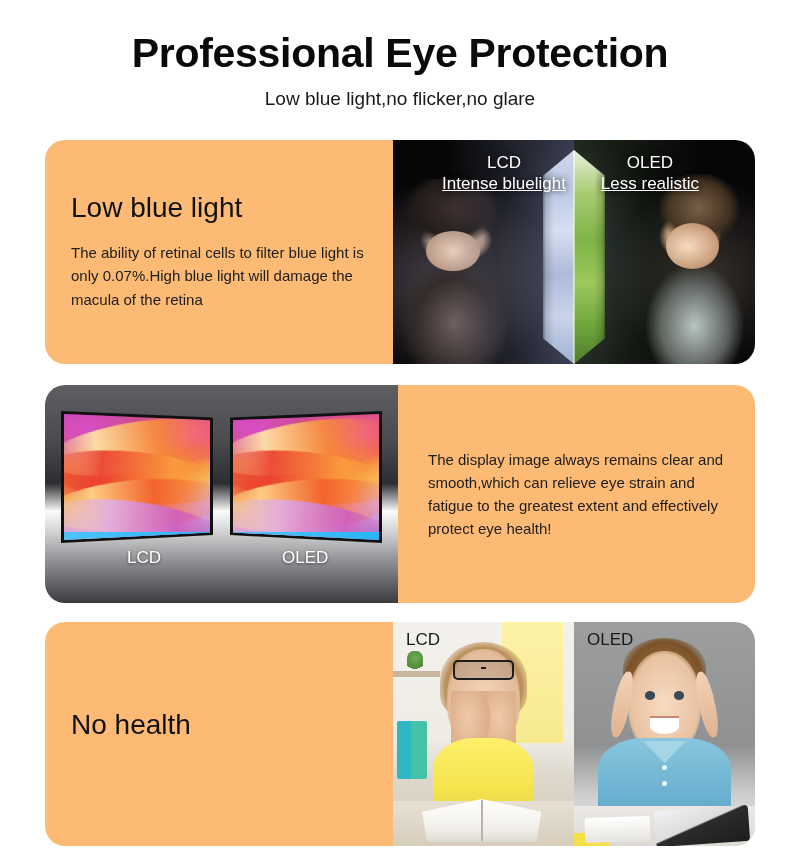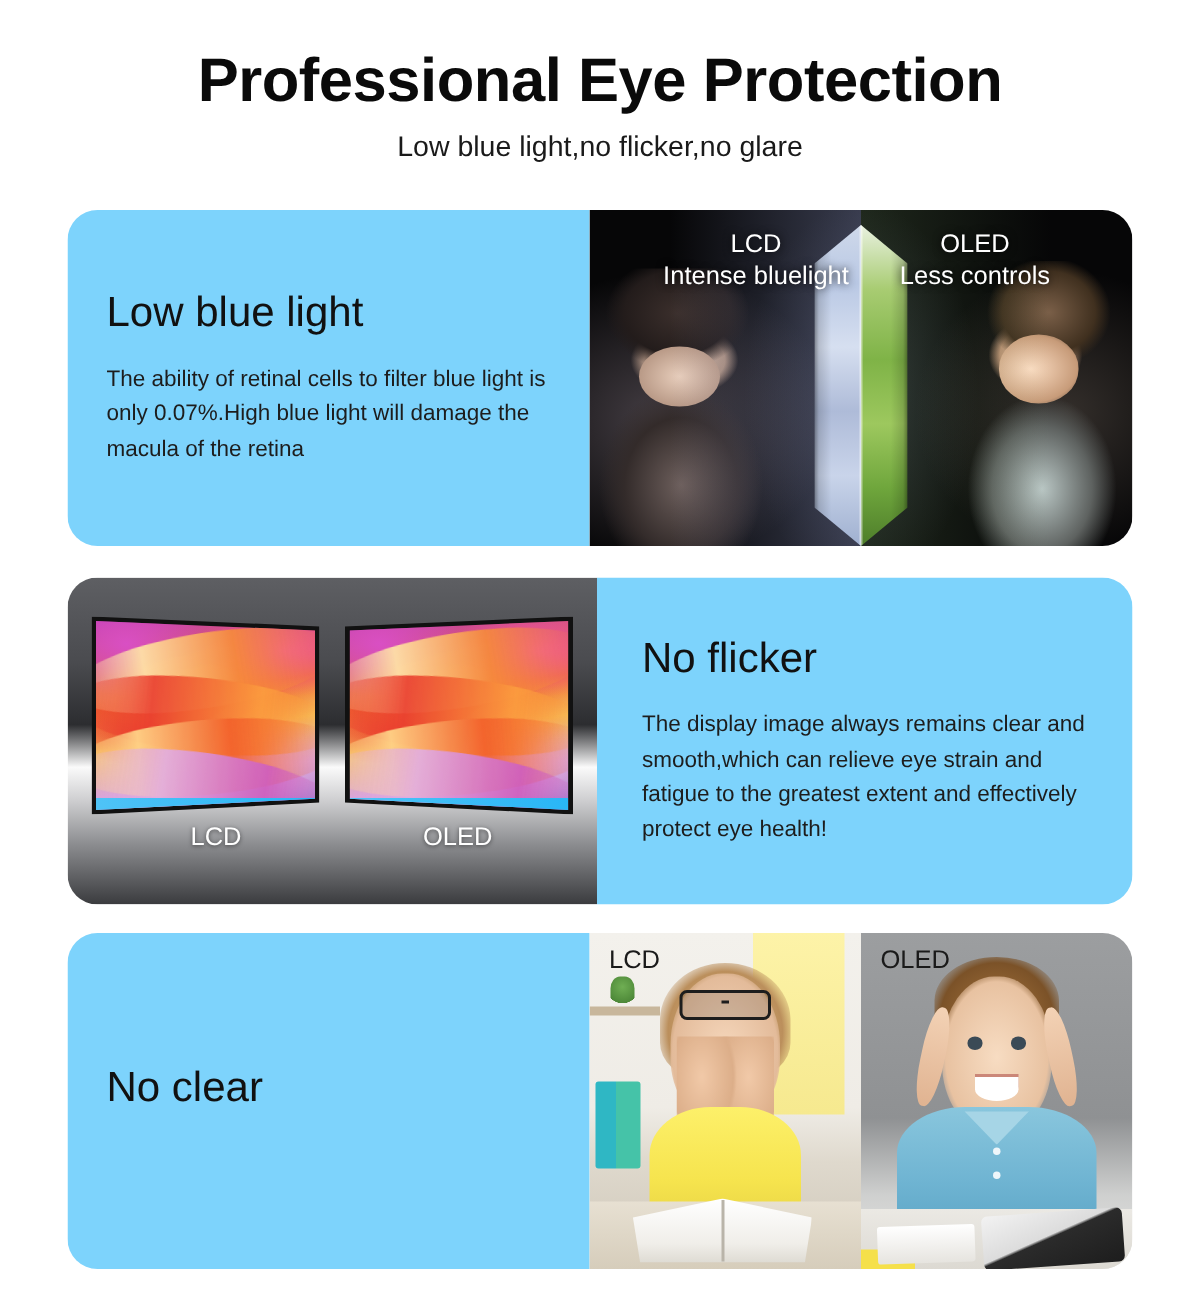--- a/index.html
+++ b/index.html
@@ -35,21 +35,21 @@
     width: 710px;
     border-radius: 20px;
     overflow: hidden;
     display: flex;
   }
   #card-1 { top: 140px; height: 224px; }
   #card-2 { top: 385px; height: 218px; }
   #card-3 { top: 622px; height: 224px; }
 
   .card-text {
-    background: #7dd3fc;
+    background: #fdba74;
     flex: 0 0 348px;
     padding: 0 26px;
     display: flex;
     flex-direction: column;
     justify-content: center;
   }
   #card-2 .card-text { flex: 0 0 357px; order: 2; padding-left: 30px; }
   .card-head {
     font-size: 28px;
     color: #111;
@@ -133,21 +133,21 @@
     background: radial-gradient(ellipse at 40% 50%, #fadcc2 0%, #c79b79 68%, rgba(0,0,0,0) 100%);
     border-radius: 50%;
   }
   .scene-label {
     position: absolute; top: 12px; text-align: center;
     color: #ffffff; font-size: 17px; line-height: 1.25;
     text-shadow: 0 0 6px rgba(0,0,0,.9);
     width: 170px;
   }
   .scene-label .l1 { display:block; }
-  .scene-label .l2 { display:block; }
+  .scene-label .l2 { display:block;text-decoration:underline; }
   .label-lcd  { left: 26px; }
   .label-oled { right: 20px; }
 
   
   .tv-scene {
     position: absolute; inset: 0;
     background: linear-gradient(180deg,
       #5e5f63 0%, #4a4b4f 26%, #2c2d30 45%,
       #fafafa 58%, #cfcfd1 68%, #8a8b8e 82%, #3a3b3e 100%);
   }
@@ -366,29 +366,28 @@
         <div class="panel-wrap">
           <div class="panel-half panel-l"></div>
           <div class="panel-half panel-r"></div>
         </div>
         <div class="scene-label label-lcd">
           <span class="l1">LCD</span>
           <span class="l2">Intense bluelight</span>
         </div>
         <div class="scene-label label-oled">
           <span class="l1">OLED</span>
-          <span class="l2">Less controls</span>
+          <span class="l2">Less realistic</span>
         </div>
       </div>
     </div>
   </div>
 
   <div class="card" id="card-2">
     <div class="card-text">
-      <div class="card-head">No flicker</div>
       <div class="card-body">The display image always remains clear and smooth,which can relieve eye strain and fatigue to the greatest extent and effectively protect eye health!</div>
     </div>
     <div class="card-media">
       <div class="tv-scene">
         <div class="tv tv-l">
           <div class="tv-screen">
             <div class="wave w1"></div>
             <div class="wave w2"></div>
             <div class="wave w3"></div>
             <div class="wave w4"></div>
@@ -405,21 +404,21 @@
           </div>
         </div>
         <div class="tv-label tv-label-l">LCD</div>
         <div class="tv-label tv-label-r">OLED</div>
       </div>
     </div>
   </div>
 
   <div class="card" id="card-3">
     <div class="card-text">
-      <div class="card-head">No clear</div>
+      <div class="card-head">No health</div>
     </div>
     <div class="card-media">
       <div class="photo-pair">
         <div class="photo photo-girl">
           <div class="wall-yellow"></div>
           <div class="shelf"></div>
           <div class="plant"></div>
           <div class="books"></div>
           <div class="hair"></div>
           <div class="head"></div>

